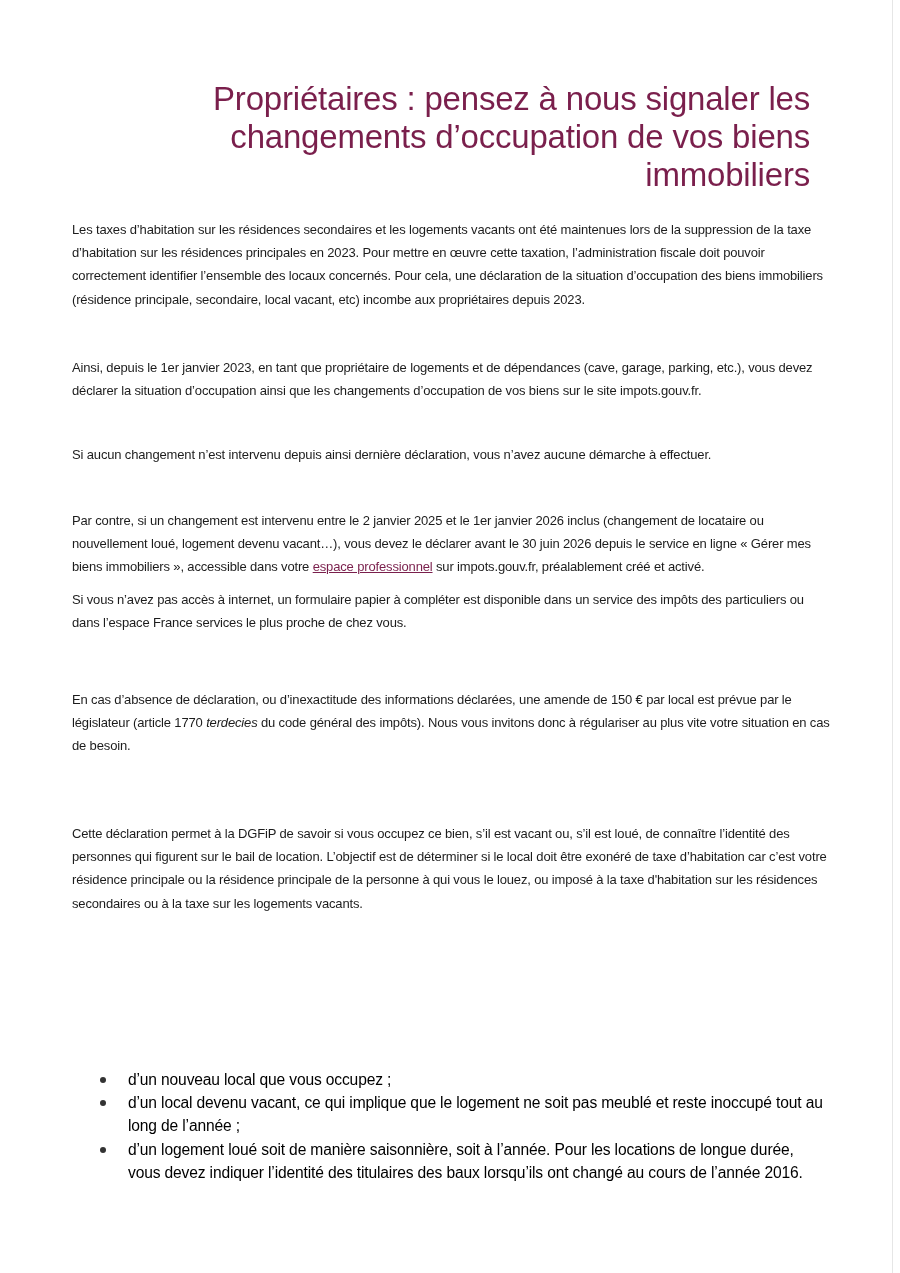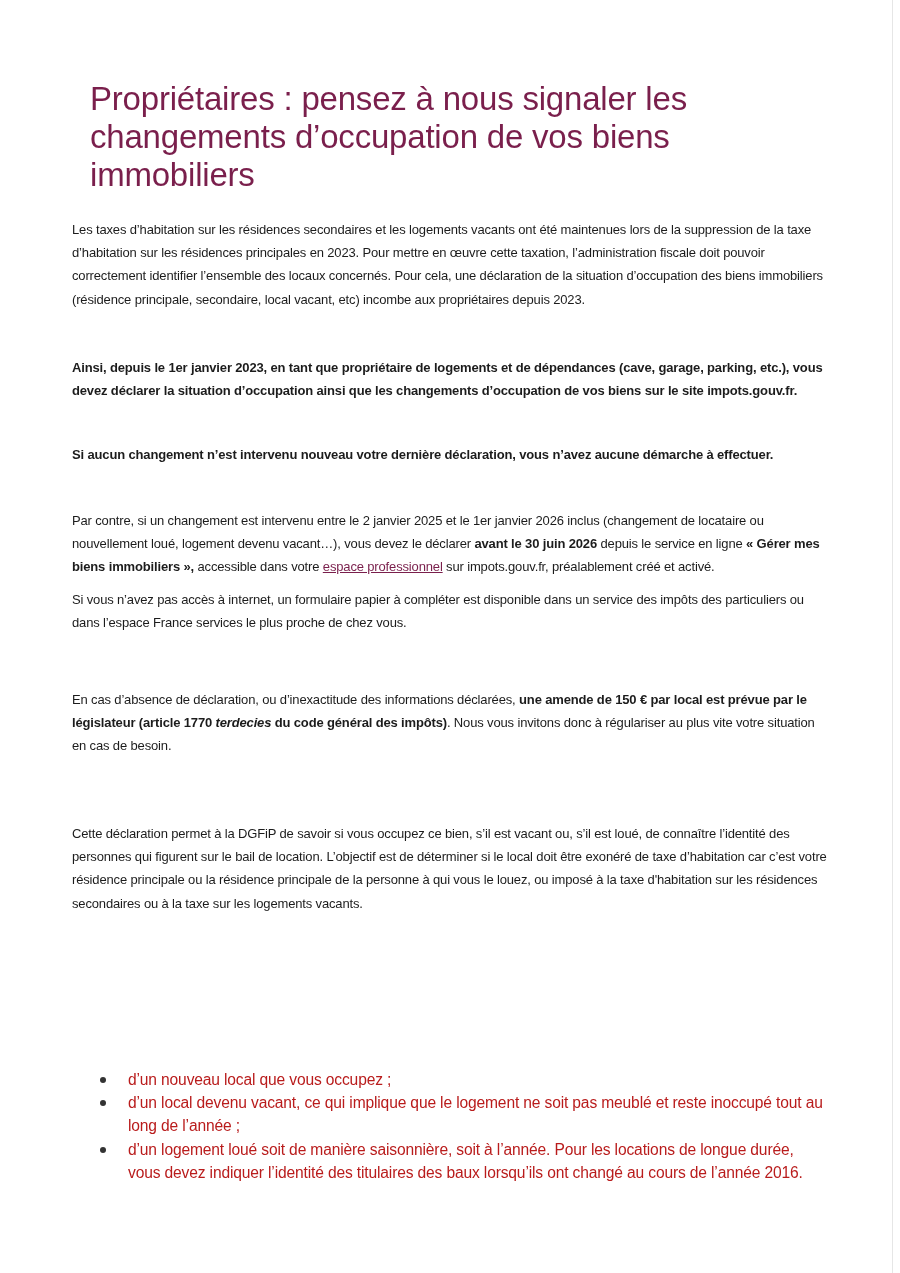--- a/index.html
+++ b/index.html
@@ -1,51 +1,51 @@
 <!DOCTYPE html>
 <html><head>
   <meta charset="utf-8">
   <style>
     html, body { margin: 0; padding: 0; background: #ffffff; }
     body { width: 900px; height: 1273px; position: relative; overflow: hidden; }
     .page { position: absolute; left: 0; top: 0; width: 900px; height: 1273px; background: #ffffff; }
     .edge-line { position: absolute; left: 892px; top: 0; width: 1px; height: 1273px; background: #e6e6e6; }
     .title {
       position: absolute; left: 90px; width: 720px; top: 80px;
-      text-align: left; color: #7a1f4c;
+      text-align: right; color: #7a1f4c;
       font-family: "Liberation Sans", sans-serif; font-size: 33px; line-height: 38px;
       margin: 0; font-weight: normal; letter-spacing: -0.2px;
     }
     .body-text {
       position: absolute; left: 72px; width: 760px;
       font-family: "Liberation Sans", sans-serif; font-size: 13px; line-height: 23.2px;
       color: #1c1c1c; margin: 0; letter-spacing: -0.15px;
     }
-    .b { font-weight: bold; }
+    .b { font-weight: normal; }
     .i { font-style: italic; }
     .link { color: #7a1f4c; text-decoration: underline; }
     .heading { font-weight: bold; font-style: italic; }
     ul.bullets { position: absolute; left: 100px; width: 730px; top: 1068px; margin: 0; padding: 0; list-style: none;
-      font-family: "Liberation Sans", sans-serif; font-size: 15.6px; line-height: 23.2px; color: #b91c1c; letter-spacing: -0.15px; }
+      font-family: "Liberation Sans", sans-serif; font-size: 15.6px; line-height: 23.2px; color: #000000; letter-spacing: -0.15px; }
     ul.bullets li { position: relative; padding-left: 28px; }
     ul.bullets li .dot { position: absolute; left: 0; top: 9px; width: 6px; height: 6px; border-radius: 50%; background: #333; }
   </style>
 </head>
 <body>
 
 <div class="page">
   <div class="edge-line"></div>
 
   <h1 class="title" style="color: rgb(122, 31, 76);">Propriétaires : pensez à nous signaler les changements d’occupation de vos biens immobiliers</h1>
 
   <p class="body-text" style="top:218px;">Les taxes d’habitation sur les résidences secondaires et les logements vacants ont été maintenues lors de la suppression de la taxe d’habitation sur les résidences principales en 2023. Pour mettre en œuvre cette taxation, l’administration fiscale doit pouvoir correctement identifier l’ensemble des locaux concernés. Pour cela, une déclaration de la situation d’occupation des biens immobiliers (résidence principale, secondaire, local vacant, etc) incombe aux propriétaires depuis 2023.</p>
 
   <p class="body-text b" style="top:356px;">Ainsi, depuis le 1er janvier 2023, en tant que propriétaire de logements et de dépendances (cave, garage, parking, etc.), vous devez déclarer la situation d’occupation ainsi que les changements d’occupation de vos biens sur le site impots.gouv.fr.</p>
 
-  <p class="body-text b" style="top:443px;">Si aucun changement n’est intervenu nouveau votre dernière déclaration, vous n’avez aucune démarche à effectuer.</p>
+  <p class="body-text b" style="top:443px;">Si aucun changement n’est intervenu depuis ainsi dernière déclaration, vous n’avez aucune démarche à effectuer.</p>
 
   <p class="body-text" style="top:509px;"><span>Par contre, si un changement est intervenu entre le 2 janvier 2025 et le 1er janvier 2026 inclus (changement de locataire ou nouvellement loué, logement devenu vacant…), vous devez le déclarer </span><span class="b">avant le 30 juin 2026</span><span> depuis le service en ligne </span><span class="b">« Gérer mes biens immobiliers »,</span><span> accessible dans votre </span><a class="link" style="color: rgb(122, 31, 76);">espace professionnel</a><span> sur impots.gouv.fr, préalablement créé et activé.</span></p>
 
   <p class="body-text" style="top:588px;">Si vous n’avez pas accès à internet, un formulaire papier à compléter est disponible dans un service des impôts des particuliers ou dans l’espace France services le plus proche de chez vous.</p>
 
   <p class="body-text" style="top:688px;"><span>En cas d’absence de déclaration, ou d’inexactitude des informations déclarées, </span><span class="b">une amende de 150 € par local est prévue par le législateur (article 1770 </span><span class="b i">terdecies</span><span class="b"> du code général des impôts)</span><span>. Nous vous invitons donc à régulariser au plus vite votre situation en cas de besoin.</span></p>
 
 
   <p class="body-text" style="top:822px;">Cette déclaration permet à la DGFiP de savoir si vous occupez ce bien, s’il est vacant ou, s’il est loué, de connaître l’identité des personnes qui figurent sur le bail de location. L’objectif est de déterminer si le local doit être exonéré de taxe d’habitation car c’est votre résidence principale ou la résidence principale de la personne à qui vous le louez, ou imposé à la taxe d'habitation sur les résidences secondaires ou à la taxe sur les logements vacants.</p>
 

